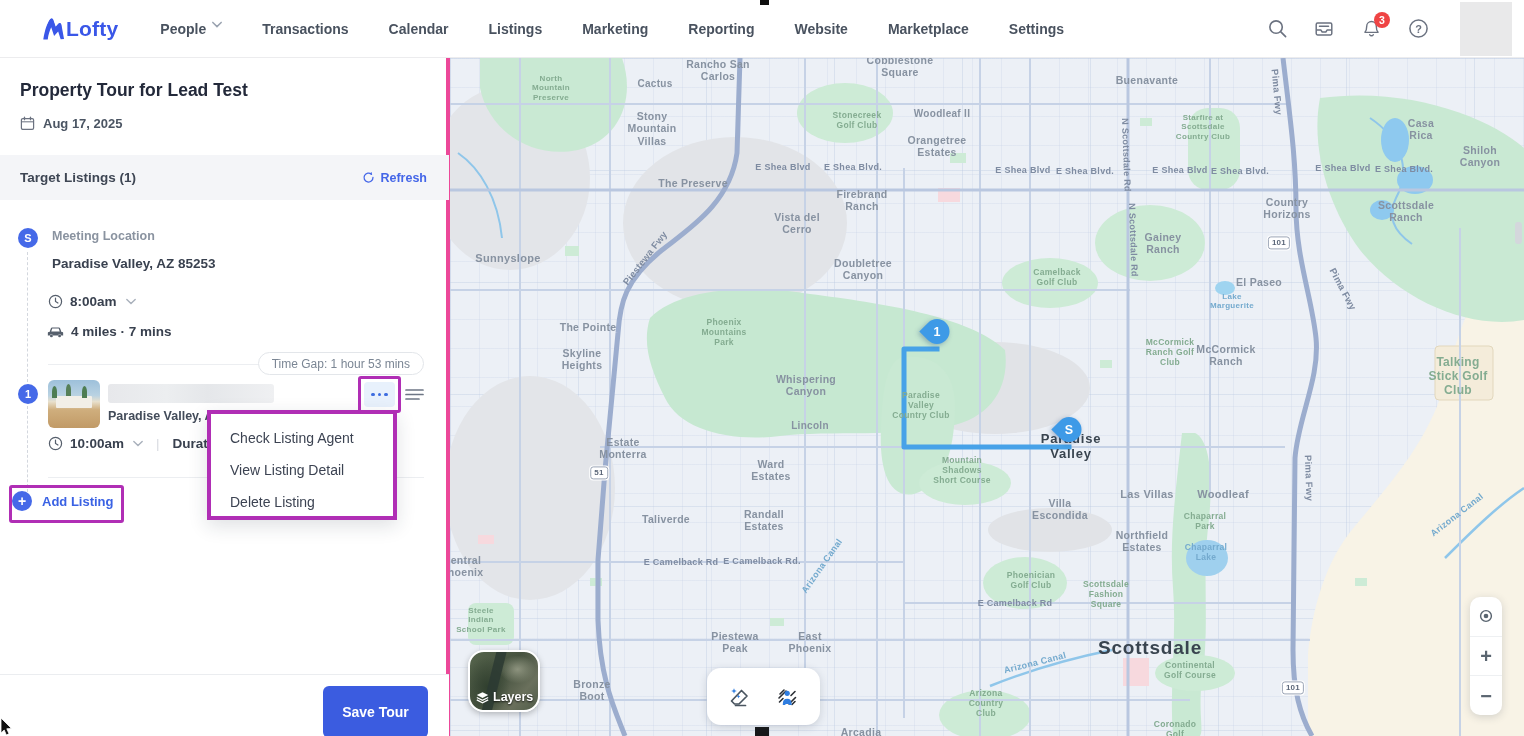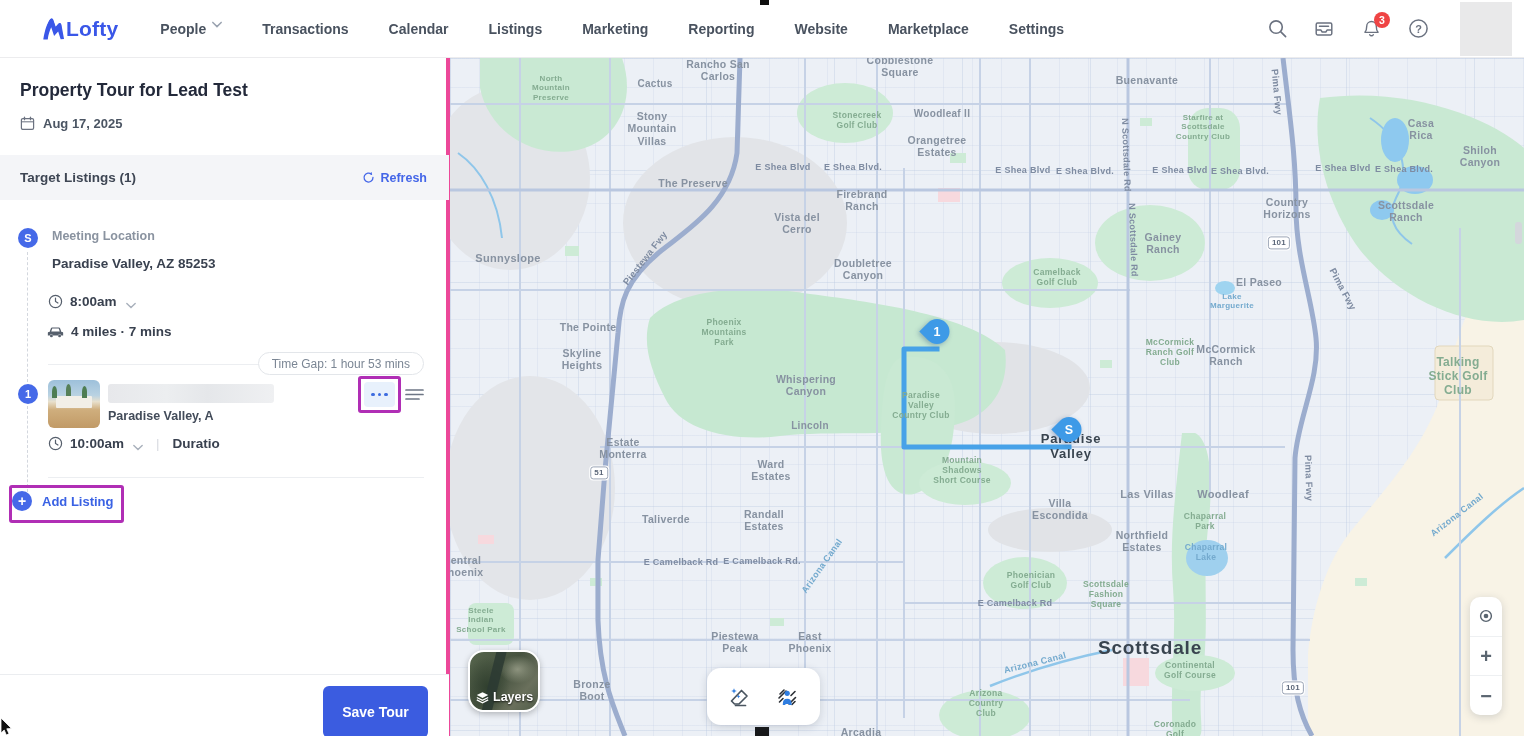--- a/index.html
+++ b/index.html
@@ -30,21 +30,21 @@
     display:flex;align-items:center;padding:0 22px 0 20px;}
   .section-title{font-size:13.5px;font-weight:700;color:#3e4654;}
   .refresh{margin-left:auto;display:flex;align-items:center;gap:5px;color:#4466e8;
     font-size:12.5px;font-weight:600;cursor:pointer;}
 
   .dash{position:absolute;left:27px;width:0;border-left:1px dashed #d3d7de;}
   .badge-circle{position:absolute;width:20px;height:20px;border-radius:50%;background:#4569e8;color:#fff;
     font-size:11px;font-weight:700;display:flex;align-items:center;justify-content:center;}
   .meet-label{position:absolute;left:52px;top:171px;font-size:12.5px;font-weight:700;color:#8a93a0;}
   .meet-address{position:absolute;left:52px;top:198px;font-size:13.5px;font-weight:600;color:#39414f;}
-  .row-flex{position:absolute;display:flex;align-items:flex-end;gap:7px;font-size:13.5px;color:#39414f;font-weight:600;}
+  .row-flex{position:absolute;display:flex;align-items:center;gap:7px;font-size:13.5px;color:#39414f;font-weight:600;}
   .chev-sm{margin-left:2px;}
 
   .gap-line{position:absolute;left:48px;right:22px;top:306px;border-top:1px solid #eceef1;}
   .gap-pill{position:absolute;right:22px;top:294px;height:23px;border:1px solid #e3e6ea;border-radius:12px;
     background:#fff;color:#7b8694;font-size:12px;display:flex;align-items:center;padding:0 13px;}
 
   .thumb{position:absolute;left:48px;top:322px;width:52px;height:48px;border-radius:6px;overflow:hidden;
     background:linear-gradient(180deg,#9dc0da 0%,#b9d2e2 32%,#e8e0cd 45%,#cfae7d 62%,#c19a66 100%);}
   .thumb:before{content:"";position:absolute;left:8px;top:16px;width:36px;height:12px;background:#f2efe8;border-radius:1px;}
   .thumb:after{content:"";position:absolute;left:4px;top:6px;width:5px;height:12px;background:#4e7d53;border-radius:50% 50% 0 0;
@@ -293,20 +293,25 @@
     </div>
 
     <div class="sub-line"></div>
 
     <div class="add-wrap">
       <span class="add-circle">+</span>
       <span class="add-label">Add Listing</span>
     </div>
     <div class="hl" style="left:9px;top:427px;width:115px;height:38px;"></div>
 
+    <div class="ctx-menu">
+        <div class="menu-item">Check Listing Agent</div>
+        <div class="menu-item">View Listing Detail</div>
+        <div class="menu-item">Delete Listing</div>
+      </div>
 
     <div class="panel-footer">
       <button class="save-btn">Save Tour</button>
     </div>
   </section>
 
   <section class="map">
     <div class="map-grid"></div>
 
     <svg class="map-svg" viewBox="0 0 1074 678">

